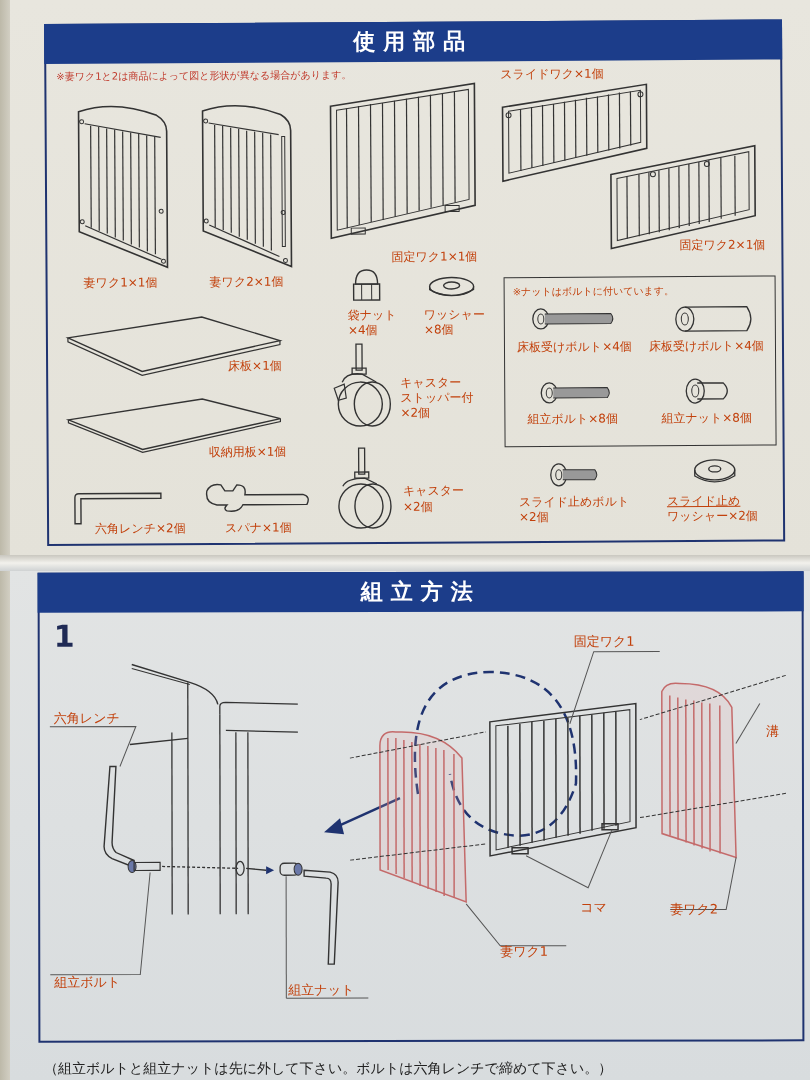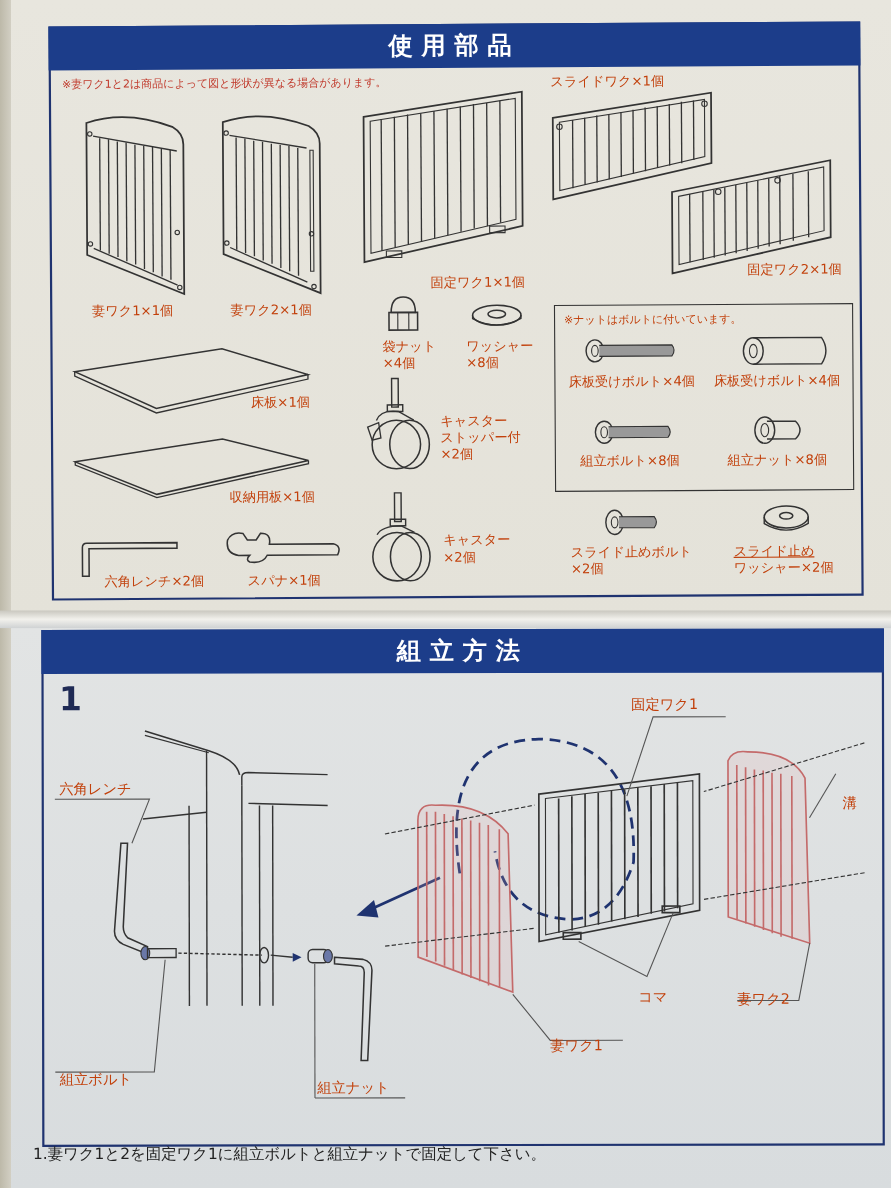--- a/index.html
+++ b/index.html
@@ -374,14 +374,14 @@
       <path d="M396 224 L386 276 L330 276" fill="none" stroke="#555" stroke-width="1"></path>
       <path d="M396 110 L420 70" fill="none" stroke="#555" stroke-width="1"></path>
     </svg>
     <div class="lbl" style="left:534px;top:60px;font-size:13px;">固定ワク1</div>
     <div class="lbl" style="left:726px;top:150px;font-size:13px;">溝</div>
     <div class="lbl" style="left:540px;top:326px;font-size:13px;">コマ</div>
     <div class="lbl" style="left:630px;top:328px;font-size:13px;">妻ワク2</div>
     <div class="lbl" style="left:460px;top:370px;font-size:13px;">妻ワク1</div>
   </div>
 
-  <div class="instr" style="left:30px;top:1041px;">1.妻ワク1と2を固定ワク1に組立ボルトと組立ナットで固定して下さい。</div>
+  <div class="instr" style="left:44px;top:1059px;">（組立ボルトと組立ナットは先に外して下さい。ボルトは六角レンチで締めて下さい。）</div>
 </div>
 
 </body></html>

